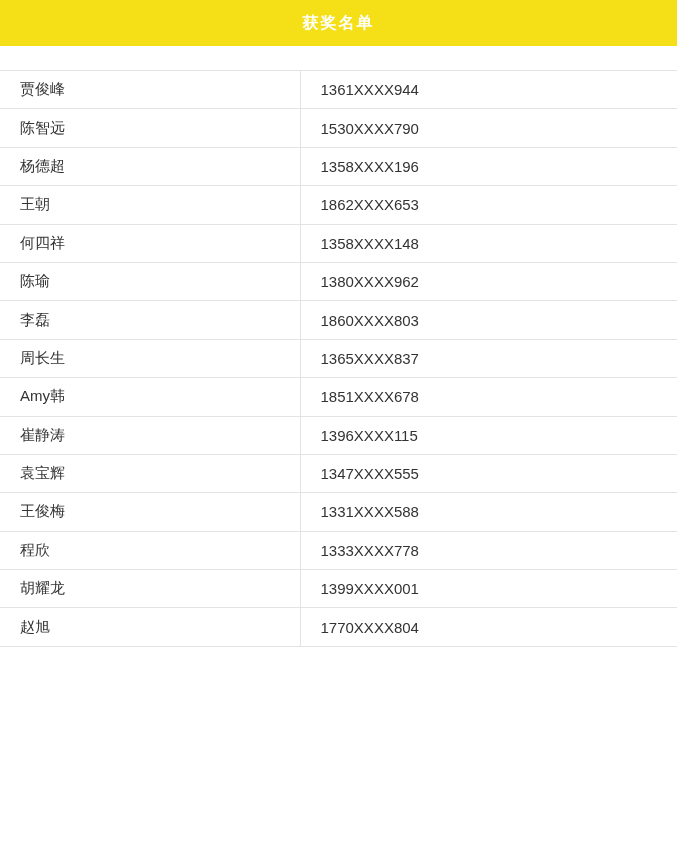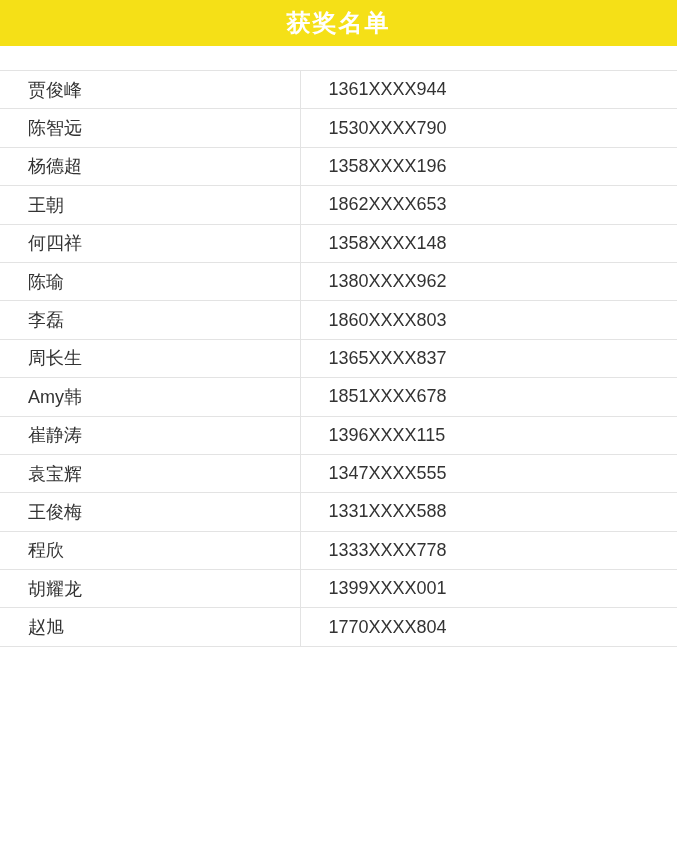--- a/index.html
+++ b/index.html
@@ -21,41 +21,41 @@
   .header-band {
     background: #f5e017;
     height: 46px;
     display: flex;
     align-items: center;
     justify-content: center;
     margin: 0 0 0 0;
   }
   .header-title {
     color: #ffffff;
-    font-size: 24px;
+    font-size: 16px;
     font-weight: bold;
     letter-spacing: 2px;
     line-height: 1;
   }
   .spacer {
     height: 24px;
   }
   .award-table {
     width: 677px;
     border-collapse: collapse;
     table-layout: fixed;
   }
   .award-table tr {
     height: 38.4px;
   }
   .award-table td {
     border-bottom: 1px solid #e3e3e3;
-    font-size: 18px;
+    font-size: 15px;
     color: #333333;
-    padding: 0 0 0 28px;
+    padding: 0 0 0 20px;
     vertical-align: middle;
     height: 38.4px;
     box-sizing: border-box;
   }
   .award-table td.col-name {
     width: 300px;
     border-right: 1px solid #e3e3e3;
   }
   .award-table td.col-phone {
     width: 435px;

